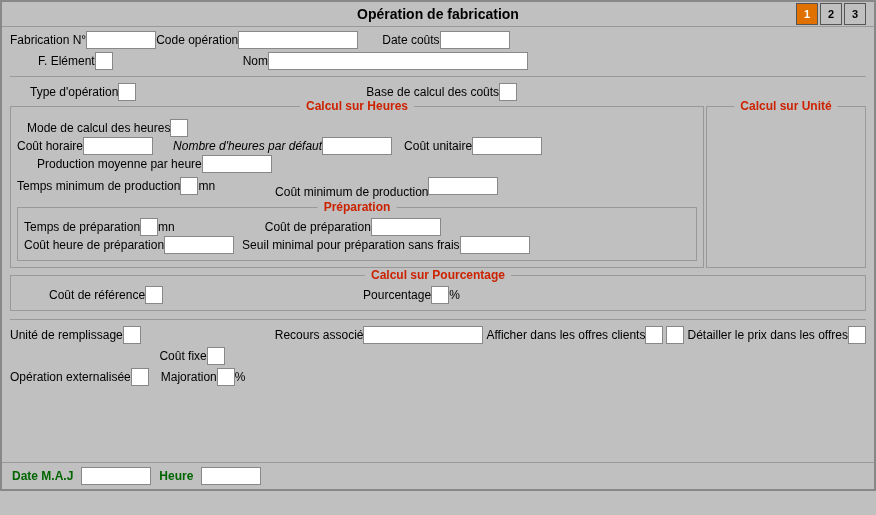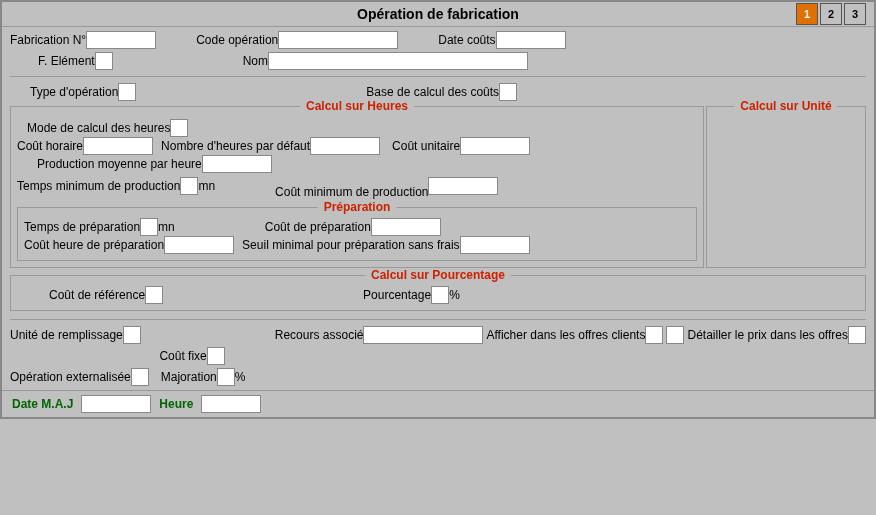--- a/index.html
+++ b/index.html
@@ -6,21 +6,21 @@
     body {
       background: #c0c0c0;
       font-family: Arial, sans-serif;
       font-size: 12px;
       width: 876px;
       height: 515px;
       overflow: hidden;
     }
     .window {
       width: 876px;
-      height: 419px;
+      height: 491px;
       background: #c0c0c0;
       border: 2px solid #888;
       display: flex;
       flex-direction: column;
     }
     .title-bar {
       background: #c0c0c0;
       display: flex;
       align-items: center;
       justify-content: center;
@@ -122,23 +122,23 @@
       <div class="title-btn inactive">2</div>
       <div class="title-btn inactive">3</div>
     </div>
   </div>
 
   <div class="main-area">
 
     <div class="row">
       <label>Fabrication N°</label>
       <input class="field-input sm" type="text" style="">
-      <label style="margin-left:40px;">Code opération</label>
+      <label style="">Code opération</label>
       <input class="field-input md" type="text" style="">
-      <label style="margin-left:40px;">Date coûts</label>
+      <label style="margin-left:24px;">Date coûts</label>
       <input class="field-input sm" type="text" style="">
     </div>
 
     <div class="row">
       <label style="margin-left:28px;">F. Elément</label>
       <input class="field-input tiny" type="text" style="">
       <label style="margin-left:130px;">Nom</label>
       <input class="field-input" type="text" style="width: 260px;">
     </div>
 
@@ -157,21 +157,21 @@
         <span class="bordered-section-label" style="position:absolute;top:-8px;left:50%;transform:translateX(-50%);background:#c0c0c0;padding:0 6px;color:#cc2200;font-weight:bold;white-space:nowrap;">Calcul sur Heures</span>
 
         <div class="row" style="margin-top:2px;">
           <label style="margin-left:10px;">Mode de calcul des heures</label>
           <input class="field-input tiny" type="text" style="">
         </div>
 
         <div class="row">
           <label>Coût horaire</label>
           <input class="field-input sm" type="text" style="">
-          <label style="margin-left:8px;">Nombre d'heures par défaut</label>
+          <label style="margin-left:20px;font-style:italic;">Nombre d'heures par défaut</label>
           <input class="field-input sm" type="text" style="">
           <label style="margin-left:12px;">Coût unitaire</label>
           <input class="field-input sm" type="text" style="">
         </div>
 
         <div class="row">
           <label style="margin-left:20px;">Production moyenne par heure</label>
           <input class="field-input sm" type="text" style="">
         </div>
 

